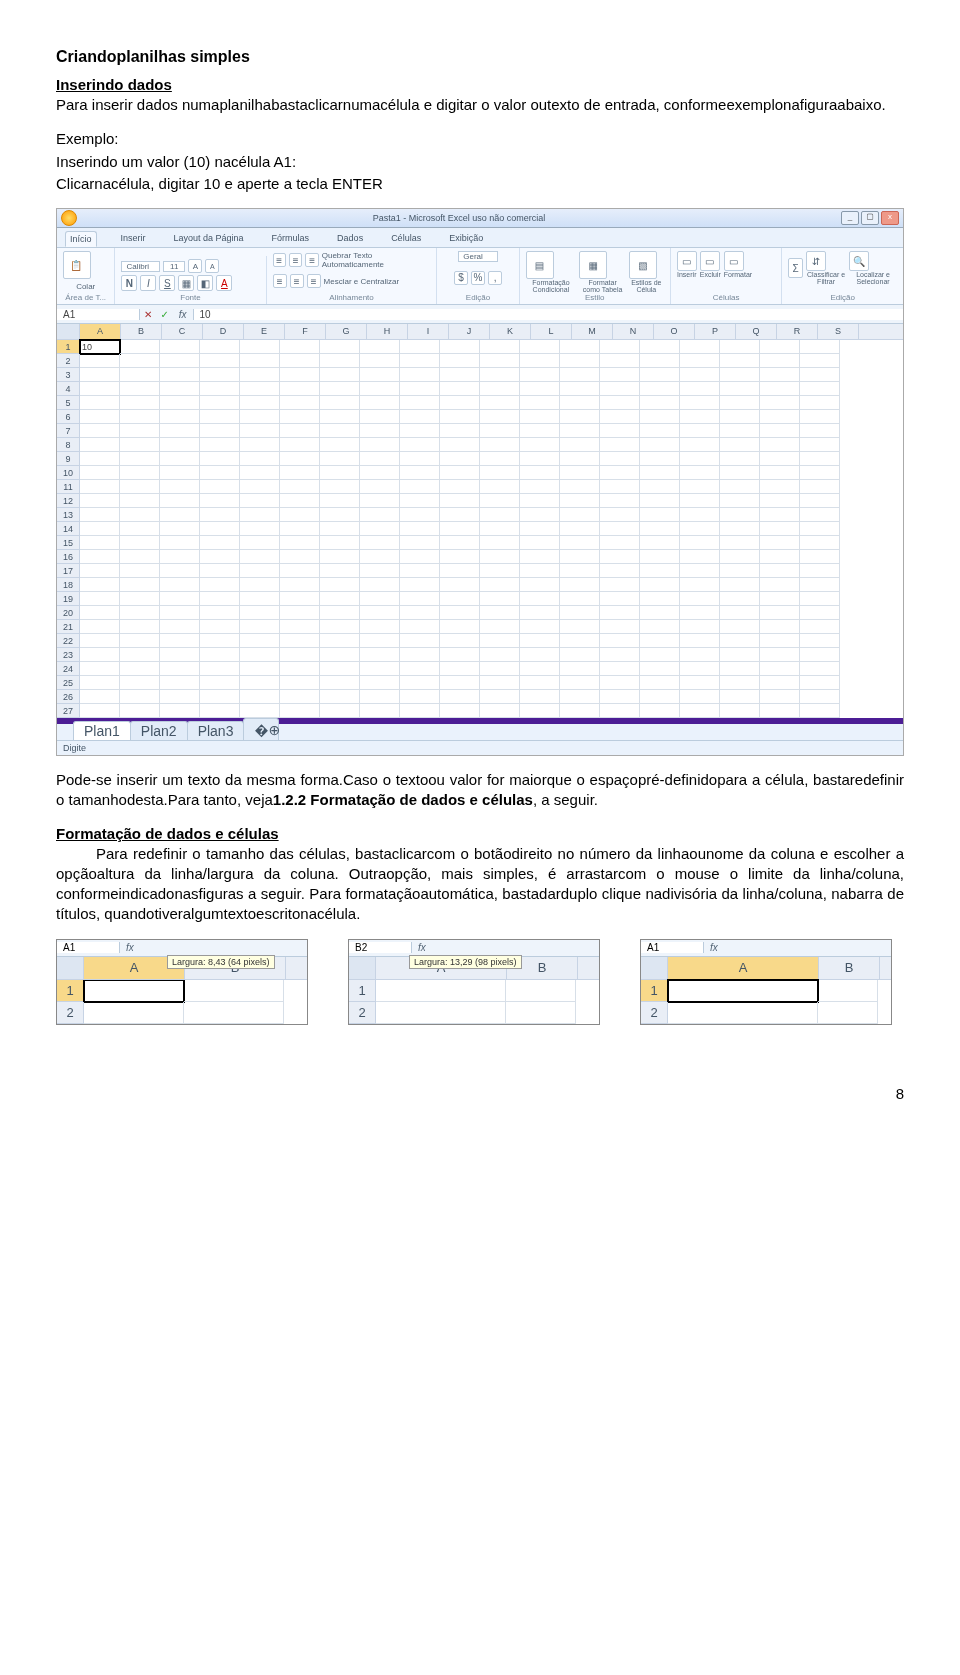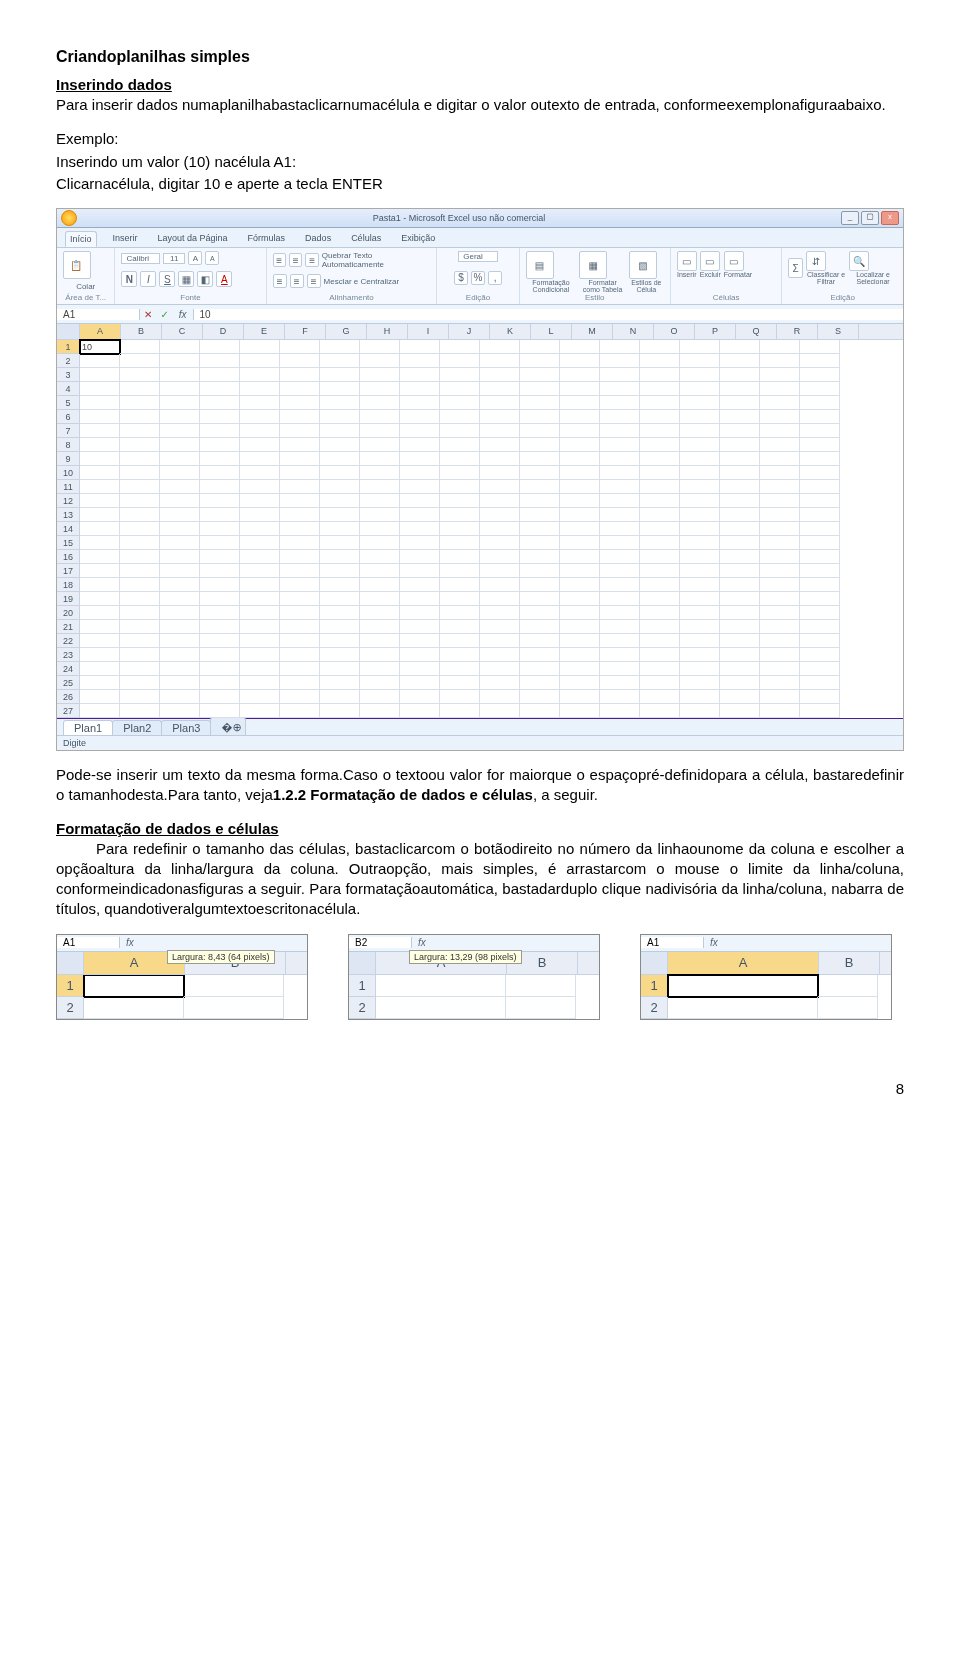--- a/index.html
+++ b/index.html
@@ -29,21 +29,21 @@
     height: 18px;
     display: flex;
     align-items: center;
     padding: 0 4px;
     justify-content: space-between;
   }
   .win-title .center { flex:1; text-align:center; font-size:9px; color:#456; }
   .win-btns { display:flex; gap:2px; }
   .win-btn { width:16px; height:12px; border:1px solid #89a; border-radius:2px; background:#eaf1fb; font-size:8px; line-height:10px; text-align:center; }
   .win-btn.close { background:#e98; border-color:#c65; color:#fff; }
-  .ribbon-tabs { display:flex; gap:12px; padding:3px 8px 0 8px; font-size:9px; color:#456; border-bottom:1px solid #bcd; background:#eaf2fc; }
+  .ribbon-tabs { display:flex; gap:20px; padding:3px 8px 0 8px; font-size:9px; color:#456; border-bottom:1px solid #bcd; background:#eaf2fc; }
   .ribbon-tabs span { padding:2px 4px; }
   .ribbon-tabs span.active { background:#f5f9ff; border:1px solid #bcd; border-bottom:1px solid #f5f9ff; border-radius:3px 3px 0 0; }
   .ribbon-body { background:#f5f9ff; border-bottom:1px solid #bcd; height:56px; display:flex; }
   .rgroup { border-right:1px solid #d3e0f0; padding:3px 6px 2px 6px; display:flex; flex-direction:column; justify-content:space-between; font-size:8px; color:#567; }
   .rgroup .lbl { text-align:center; font-size:8px; color:#789; }
   .rgroup .row { display:flex; gap:3px; align-items:center; }
   .ricon { width:18px; height:18px; border:1px solid #bcd; background:#fff; border-radius:2px; display:flex; align-items:center; justify-content:center; font-size:10px; }
   .ricon.big { width:26px; height:26px; }
   .namebox-row { display:flex; border-bottom:1px solid #bcd; background:#eef4fb; height:18px; align-items:center; font-size:10px; }
   .namebox { width:70px; border-right:1px solid #bcd; padding:0 6px; background:#fff; }
@@ -52,21 +52,21 @@
   .grid { position:relative; }
   .col-row { display:flex; background:#e9eef6; border-bottom:1px solid #c7d3e4; height:15px; }
   .corner { width:22px; border-right:1px solid #c7d3e4; background:#dde6f2; }
   .colh { width:40px; text-align:center; border-right:1px solid #c7d3e4; font-size:9px; line-height:15px; color:#456; }
   .colh.sel { background:#f8d98a; }
   .drow { display:flex; height:14px; }
   .rowh { width:22px; text-align:center; border-right:1px solid #c7d3e4; border-bottom:1px solid #c7d3e4; background:#e9eef6; font-size:9px; line-height:14px; color:#456; }
   .rowh.sel { background:#f8d98a; }
   .cell { width:40px; border-right:1px solid #d7dfe8; border-bottom:1px solid #d7dfe8; font-size:9px; line-height:14px; padding-left:2px; box-sizing:border-box; }
   .cell.sel { outline:2px solid #000; outline-offset:-1px; }
-  .sheet-tabs { display:flex; border-top:1px solid #4c1d95; background:#eaf2fc; height:16px; align-items:flex-end; padding-left:6px; gap:0; font-size:11px; }
+  .sheet-tabs { display:flex; border-top:6px solid #4c1d95; background:#eaf2fc; height:16px; align-items:flex-end; padding-left:16px; gap:0; font-size:14px; }
   .stab { padding:1px 10px; border:1px solid #bcd; border-bottom:none; background:#fff; border-radius:3px 3px 0 0; margin-right:-1px; color:#456; }
   .stab.in { background:#e2ecf8; }
   .status { background:#eaf2fc; border-top:1px solid #bcd; font-size:9px; padding:2px 6px; color:#456; }
   .inline-bold { font-weight:bold; }
   .thumbs { display:flex; gap:40px; margin-top:6px; margin-bottom:60px; }
   .thumb { border:1px solid #888; width:250px; font-size:10px; background:#fff; }
   .thumb .namebox-row { height:16px; }
   .thumb .col-row { height:22px; }
   .thumb .colh { width:100px; font-size:13px; line-height:22px; }
   .thumb .drow { height:22px; }
@@ -109,21 +109,21 @@
     <span>Dados</span>
     <span>Células</span>
     <span>Exibição</span>
   </div>
   <div class="ribbon-body">
     <div class="rgroup" style="width:46px;">
       <div class="ricon big">📋</div>
       <div style="text-align:center;">Colar</div>
       <div class="lbl">Área de T...</div>
     </div>
-    <div class="rgroup" style="width:140px;">
+    <div class="rgroup" style="width:140px;margin-top:8px;">
       <div class="row">
         <span style="border:1px solid #bcd;background:#fff;padding:0 10px 0 4px;">Calibri</span>
         <span style="border:1px solid #bcd;background:#fff;padding:0 6px;">11</span>
         <span class="ricon" style="width:12px;height:12px;font-size:8px;">A</span>
         <span class="ricon" style="width:12px;height:12px;font-size:7px;">A</span>
       </div>
       <div class="row">
         <span class="ricon" style="width:14px;height:14px;">
             <b>N</b>
           </span>

